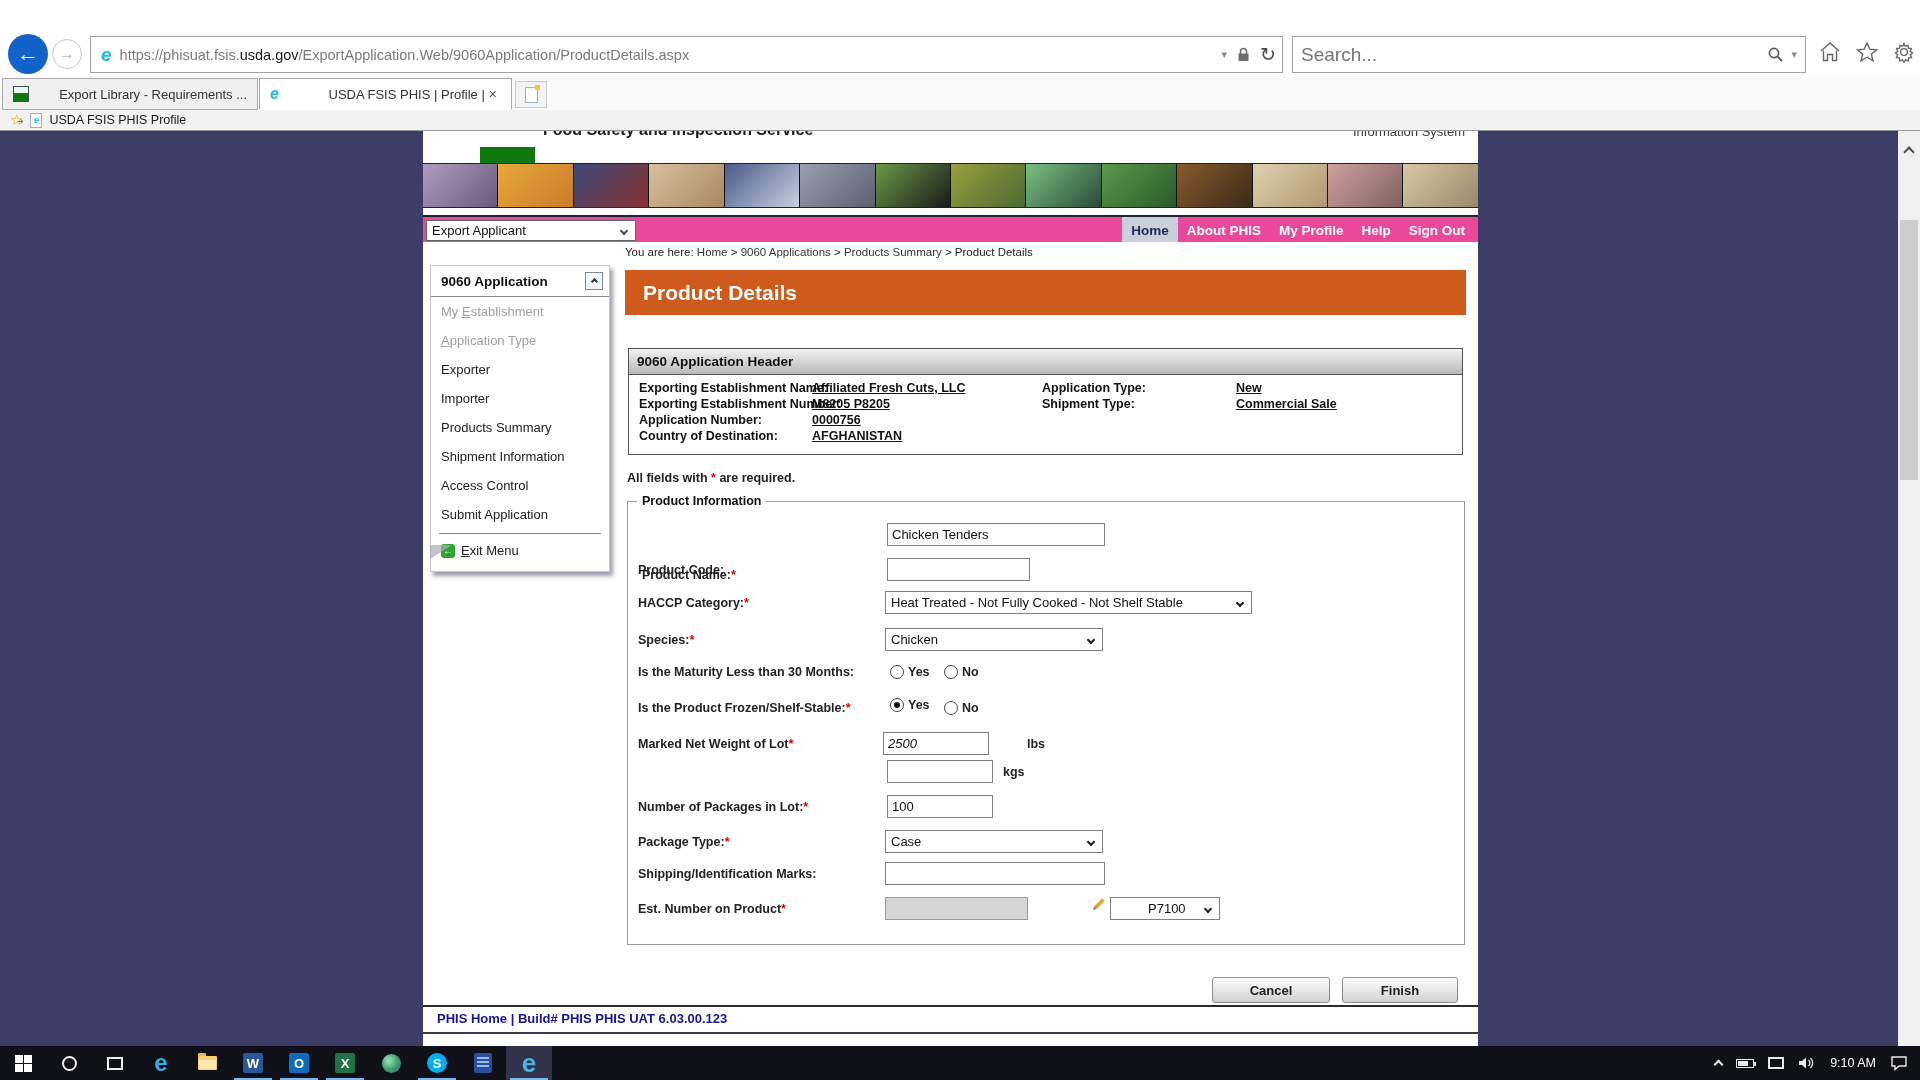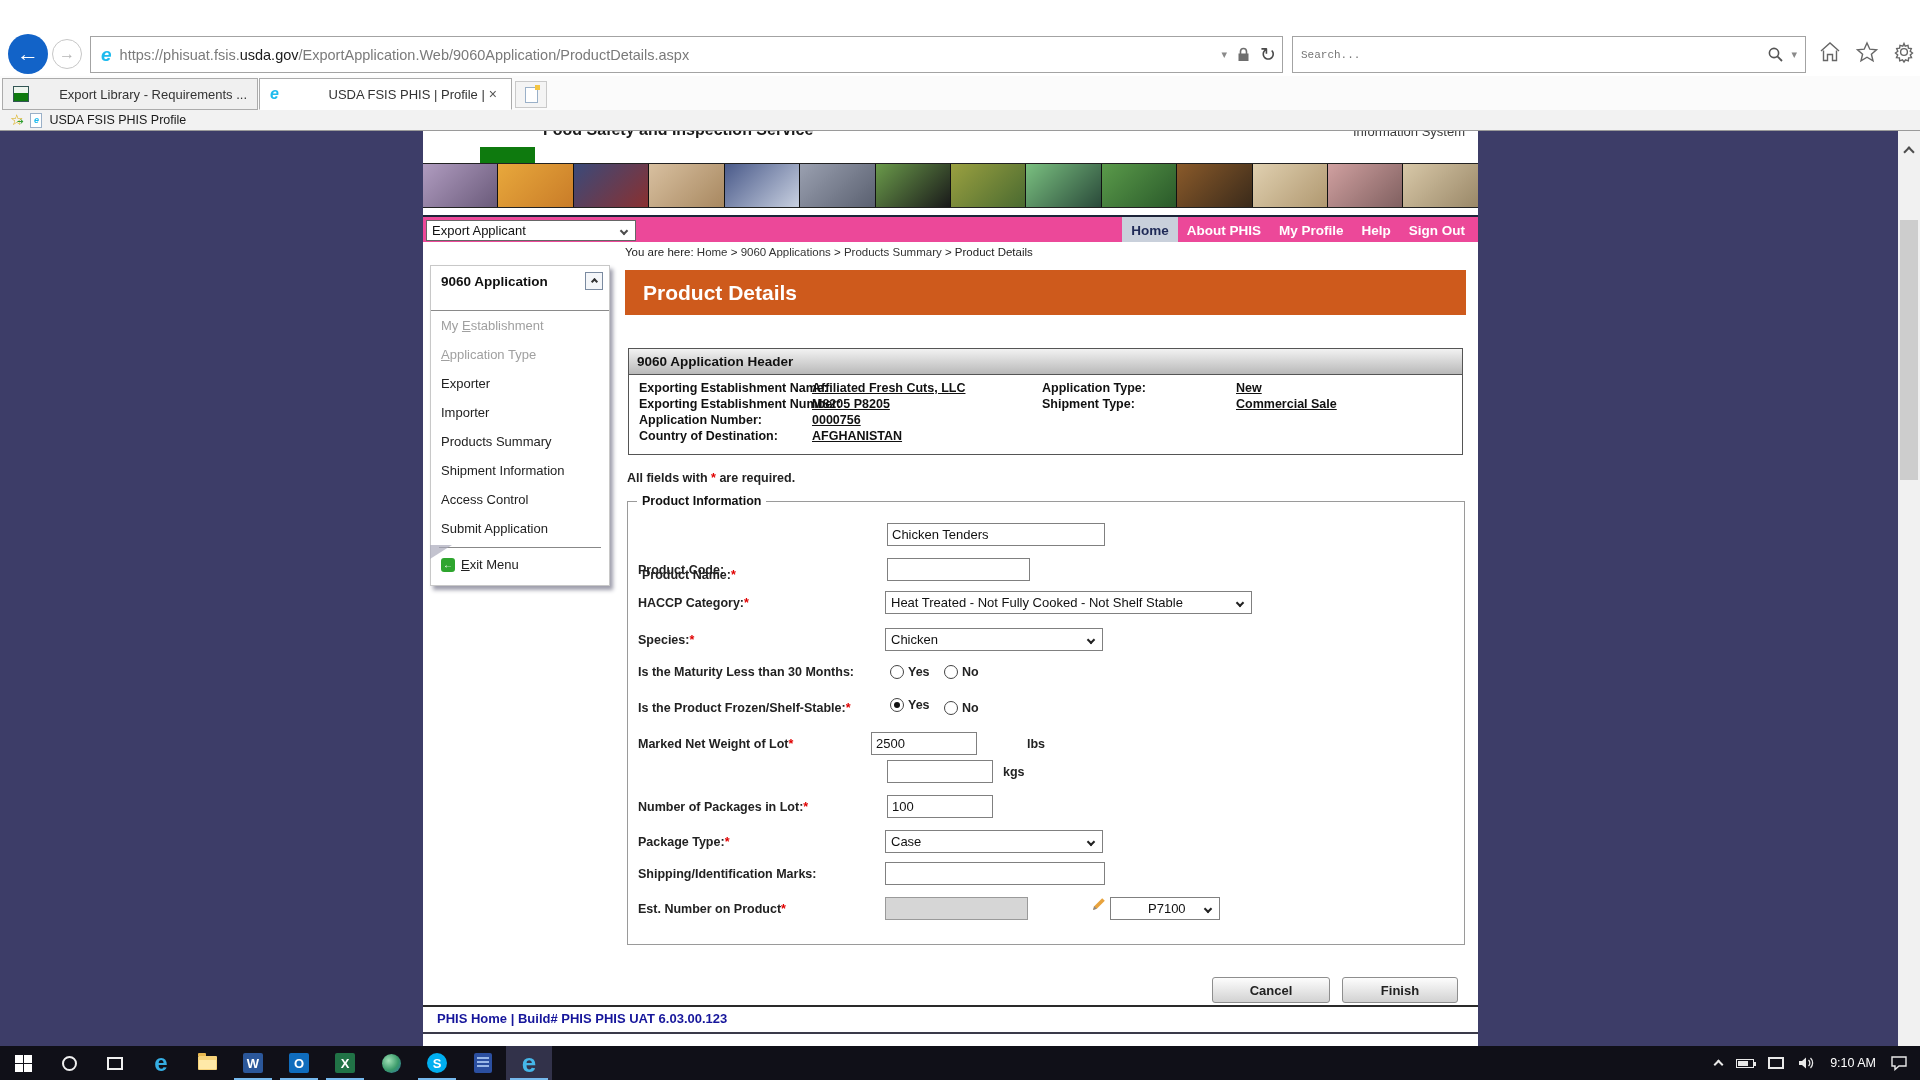--- a/index.html
+++ b/index.html
@@ -16,21 +16,21 @@
   .backbtn { left:8px; top:34px; width:40px; height:40px; background:#1263c8; color:#fff; font-size:22px; }
   .fwdbtn  { left:52px; top:39px; width:30px; height:30px; background:#fff; border:1px solid #c7c7c7; color:#b5b5b5; font-size:16px; }
   .urlbox { position:absolute; left:90px; top:36px; width:1193px; height:37px; border:1px solid #a3a3a3; background:#fff; display:flex; align-items:center; padding:0 6px; }
   .favicon-e { color:#1ebbee; font-weight:bold; font-style:italic; font-size:19px; margin:0 8px 0 4px; }
   .urltext { font-size:14.5px; color:#7a7a7a; white-space:nowrap; overflow:hidden; flex:1; }
   .urltext .dom { color:#1a1a1a; }
   .urlicons { display:flex; align-items:center; gap:10px; color:#6e6e6e; }
   .caret { font-size:11px; color:#8a8a8a; }
   .refresh { font-size:19px; color:#4a4a4a; }
   .searchbox { position:absolute; left:1292px; top:36px; width:514px; height:37px; border:1px solid #a3a3a3; background:#fff; display:flex; align-items:center; padding:0 8px; }
-  .searchbox input { flex:1; border:0; outline:none; font-size:11px; color:#701a75; font-family:Liberation Mono, monospace; }
+  .searchbox input { flex:1; border:0; outline:none; font-size:19px; color:#701a75; font-family:Liberation Sans, sans-serif; }
   .chromeicons { position:absolute; top:40px; display:flex; gap:13px; left:1818px; }
   .tabsrow { position:absolute; left:0; top:76px; width:1920px; height:34px; background:#fbfbfb; }
   .tab { position:absolute; top:2px; height:32px; display:flex; align-items:center; padding:0 10px; font-size:13px; color:#333; border:1px solid #ababab; }
   .tab.inactive { left:2px; width:256px; background:#f0f0f0; }
   .tab.active { left:259px; width:253px; background:#fff; border-bottom-color:#fff; }
   .tab .title { flex:1; white-space:nowrap; overflow:hidden;text-align:right; }
   .tab .close { color:#555; font-size:14px; padding:0 4px; }
   .newtab { position:absolute; left:515px; top:5px; width:32px; height:27px; border:1px solid #c9c9c9; background:#f4f4f4; display:flex; align-items:center; justify-content:center; }
   .pagedoc { width:13px; height:16px; background:#fff; border:1px solid #9ab0c8; position:relative; }
   .pagedoc::after { content:''; position:absolute; right:-3px; top:-3px; width:5px; height:5px; background:#f4c542; }
@@ -62,21 +62,21 @@
   .menu { position:absolute; right:4px; top:0; height:27px; display:flex; align-items:stretch; }
   .menu .mi { display:flex; align-items:center; padding:0 9px; color:#fff; font-weight:bold; font-size:13.5px; }
   .menu .mi.active { background:#c9d0db; color:#1f2a56; }
   .breadcrumb { position:absolute; left:0; top:111px; width:1055px; height:22px; background:#fff; font-size:11.5px; color:#222; }
   .breadcrumb .inner { position:absolute; left:202px; top:4px; }
   .breadcrumb a { color:#333; text-decoration:none; }
 
   
   .sidebar { position:absolute; left:7px; top:134px; width:180px; background:#fff; border:1px solid #c8c8c8; box-shadow:3px 4px 4px rgba(40,40,70,.45); padding-bottom:6px; }
   .sidebar-tail { position:absolute; left:7px; top:414px; width:0; height:0; border-top:14px solid #aab; border-right:22px solid transparent; opacity:.7; }
-  .sb-head { display:flex; align-items:center; padding:6px 6px 20px 10px; border-bottom:1px solid #8a8a8a; }
+  .sb-head { display:flex; align-items:center; padding:6px 6px 6px 10px; border-bottom:1px solid #8a8a8a; }
   .sb-head .t { font-weight:bold; font-size:13.5px; color:#111; flex:1; }
   .collapse { width:18px; height:18px; border:1px solid #7a8aa0; background:#f4f6f9; display:flex; align-items:center; justify-content:center; }
   .collapse .chev { width:5px; height:5px; border-color:#333; }
   .sb-item { padding:7px 10px; font-size:13px; color:#222; }
   .sb-item.disabled { color:#a0a0a0; }
   .sb-sep { border-top:1px solid #888; margin:4px 8px 2px 8px; }
   .exit { display:flex; align-items:center; gap:6px; padding:7px 10px; font-size:13px; color:#222; }
   .exit-ic { width:14px; height:14px; background:#2ea52e; border-radius:3px; color:#fff; font-size:10px; line-height:14px; text-align:center; }
 
   
@@ -352,21 +352,21 @@
       <span class="radio" style="left:521px;top:534px;"></span>
       <span class="rlabel" style="left:539px;top:534px;">No</span>
 
       <span class="flabel" style="left:215px;top:570px;"><span>Is the Product Frozen/Shelf-Stable:</span><span class="red">*</span></span>
       <span class="radio checked" style="left:467px;top:567px;"></span>
       <span class="rlabel" style="left:485px;top:567px;">Yes</span>
       <span class="radio" style="left:521px;top:570px;"></span>
       <span class="rlabel" style="left:539px;top:570px;">No</span>
 
       <span class="flabel" style="left:215px;top:606px;"><span>Marked Net Weight of Lot</span><span class="red">*</span></span>
-      <input class="tbox" style="left: 448px; top: 601px; width: 106px;" value="2500">
+      <input class="tbox" style="left: 460px; top: 601px; width: 106px; font-style: italic;" value="2500">
       <span class="unit" style="left:604px;top:606px;">lbs</span>
       <input class="tbox" style="left: 464px; top: 629px; width: 106px;" value="">
       <span class="unit" style="left:580px;top:634px;">kgs</span>
 
       <span class="flabel" style="left:215px;top:669px;"><span>Number of Packages in Lot:</span><span class="red">*</span></span>
       <input class="tbox" style="left: 464px; top: 664px; width: 106px;" value="100">
 
       <span class="flabel" style="left:215px;top:704px;"><span>Package Type:</span><span class="red">*</span></span>
       <div class="selbox" style="left:462px;top:699px;width:218px;">
           <span>Case</span>

